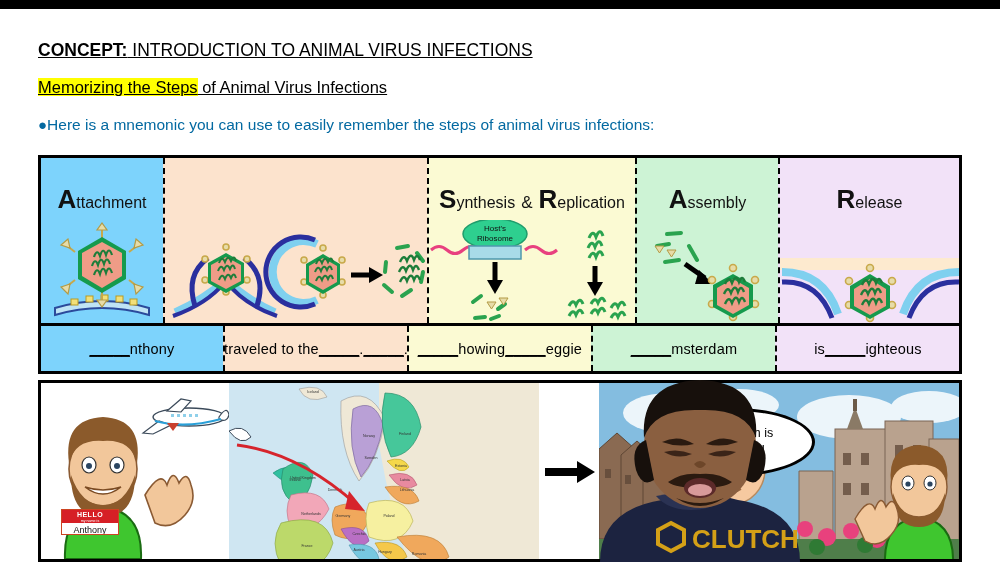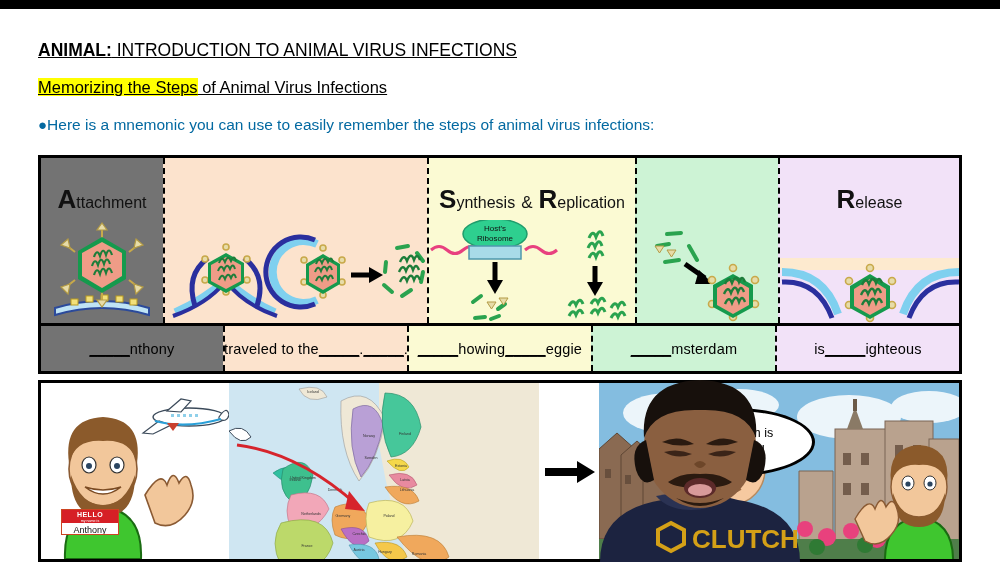--- a/index.html
+++ b/index.html
@@ -39,21 +39,21 @@
     display:flex; flex-direction:column;
   }
   .trow-top { display:flex; height:178px; }
   .trow-bot { display:flex; height:51px; border-top:3px solid #000; }
   .cell { position:relative; overflow:hidden; }
   .cell + .cell { border-left: 2px dashed #000; }
 
   .c1 { width: 122px; } .c2 { width: 264px; } .c3 { width: 208px; }
   .c4 { width: 143px; } .c5 { width: 181px; }
 
-  .bg-att { background:#737373; } .bg-ent { background:#fce3cd; }
+  .bg-att { background:#7dd3fc; } .bg-ent { background:#fce3cd; }
   .bg-syn { background:#fbfad3; } .bg-asm { background:#cdf3d5; }
   .bg-rel { background:#f2e2f8; }
 
   .cell-title {
     position:absolute; left:0; right:0; top:28px;
     text-align:center; color:#111; white-space:nowrap;
     font-size:16px; line-height:1;
   }
   .cell-title .big { font-size:26px; font-weight:bold; }
   .cell-title .amp { font-size:17px; padding:0 6px; }
@@ -103,21 +103,21 @@
   }
   .nametag .sub { font-size:3.6px; text-align:center; color:#fff; background:#d61f26; line-height:4px; }
   .nametag .nm { text-align:center; font-size:9px; color:#111; line-height:14px; }
 </style>
 </head>
 <body>
 
 <div class="topbar"></div>
 
 <div class="concept-line">
-  <span class="kw">ANIMAL:</span><span class="rest"> INTRODUCTION TO ANIMAL VIRUS INFECTIONS</span>
+  <span class="kw">CONCEPT:</span><span class="rest"> INTRODUCTION TO ANIMAL VIRUS INFECTIONS</span>
 </div>
 
 <div class="subtitle">
   <span class="hl">Memorizing the Steps</span><span class="plain"> of Animal Virus Infections</span>
 </div>
 
 <div class="bullet">
   <span class="dot">●</span><span>Here is a mnemonic you can use to easily remember the steps of animal virus infections:</span>
 </div>
 
@@ -255,20 +255,23 @@
             <path d="M162 84 q4 -8 7 -1 q4 -9 7 -1"></path>
               <path d="M162 94 q4 -8 7 -1 q4 -9 7 -1"></path>
             <path d="M182 88 q4 -8 7 -1 q4 -9 7 -1"></path>
               <path d="M182 98 q4 -8 7 -1 q4 -9 7 -1"></path>
           </g>
         </svg>
       </div>
     </div>
 
     <div class="cell c4 bg-asm">
+      <div class="cell-title">
+        <span class="big">A</span><span>ssembly</span>
+      </div>
       <div class="diagram">
         <svg viewBox="0 0 143 116" width="143" height="116">
           <g stroke="#2aa34f" stroke-width="4" stroke-linecap="round">
             <path d="M30 14 l14 -1"></path>
               <path d="M20 26 l12 -2"></path>
               <path d="M28 42 l14 -2"></path>
               <path d="M52 26 l8 14"></path>
           </g>
           <g fill="#e7dca8" stroke="#b39b46" stroke-width="1">
             <path d="M18 26 l9 0 -4.5 7 z"></path>

